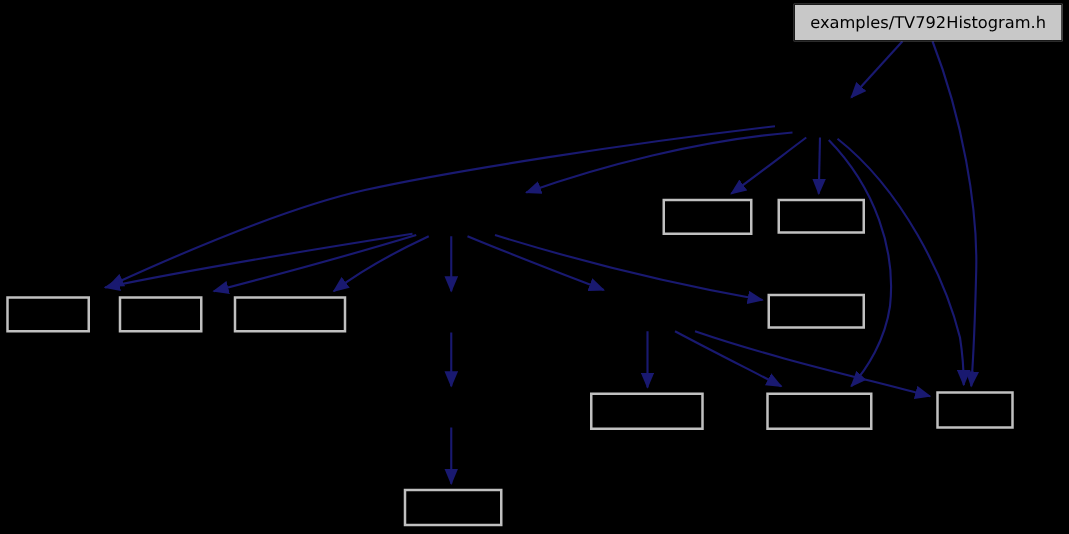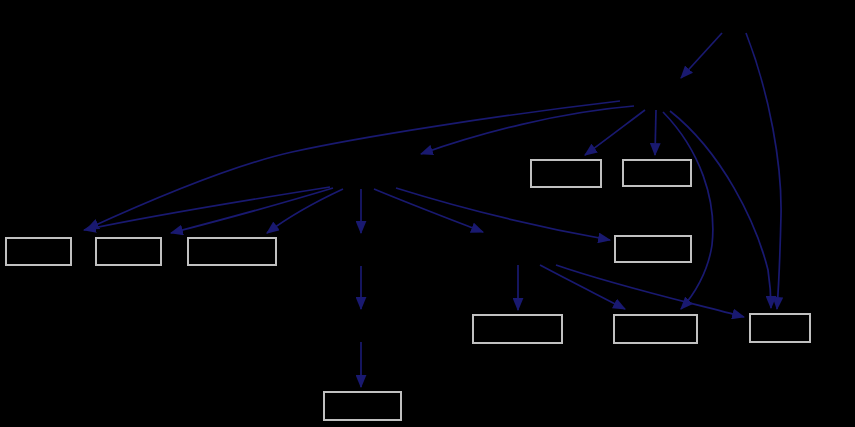--- a/index.html
+++ b/index.html
@@ -67,20 +67,23 @@
       <path d="M343,189 C315,202 287,218 267,233" fill="none" stroke="#191970" stroke-width="1.7" marker-end="url(#arrowhead)"></path>
       <path d="M361,189 L361,233" fill="none" stroke="#191970" stroke-width="1.7" marker-end="url(#arrowhead)"></path>
       <path d="M374,189 C410,204 452,220 483,232" fill="none" stroke="#191970" stroke-width="1.7" marker-end="url(#arrowhead)"></path>
       <path d="M396,188 C470,211 548,229 610,240" fill="none" stroke="#191970" stroke-width="1.7" marker-end="url(#arrowhead)"></path>
       <path d="M361,266 L361,309" fill="none" stroke="#191970" stroke-width="1.7" marker-end="url(#arrowhead)"></path>
       <path d="M361,342 L361,387" fill="none" stroke="#191970" stroke-width="1.7" marker-end="url(#arrowhead)"></path>
       <path d="M518,265 L518,310" fill="none" stroke="#191970" stroke-width="1.7" marker-end="url(#arrowhead)"></path>
       <path d="M540,265 C570,281 602,297 625,309" fill="none" stroke="#191970" stroke-width="1.7" marker-end="url(#arrowhead)"></path>
       <path d="M556,265 C620,287 692,303 744,317" fill="none" stroke="#191970" stroke-width="1.7" marker-end="url(#arrowhead)"></path>
     </svg>
+  <div class="node root" id="root-node" style="background: rgb(200, 200, 200); border-color: rgb(26, 26, 26); color: rgb(0, 0, 0); left: 635px; top: 3px; width: 215px; height: 30px;">
+    <span>examples/TV792Histogram.h</span>
+  </div>
 <div class="node hidden-node" style="left: 612px; top: 83px; width: 88px; height: 28px;"></div>
     <div class="node box" style="border-color: rgb(192, 192, 192); background: rgb(0, 0, 0); left: 530px; top: 159px; width: 72px; height: 29px;"></div>
     <div class="node box" style="border-color: rgb(192, 192, 192); background: rgb(0, 0, 0); left: 622px; top: 159px; width: 70px; height: 28px;"></div>
     <div class="node hidden-node" style="left: 303px; top: 158px; width: 116px; height: 29px;"></div>
     <div class="node box" style="border-color: rgb(192, 192, 192); background: rgb(0, 0, 0); left: 5px; top: 237px; width: 67px; height: 29px;"></div>
     <div class="node box" style="border-color: rgb(192, 192, 192); background: rgb(0, 0, 0); left: 95px; top: 237px; width: 67px; height: 29px;"></div>
     <div class="node box" style="border-color: rgb(192, 192, 192); background: rgb(0, 0, 0); left: 187px; top: 237px; width: 90px; height: 29px;"></div>
     <div class="node hidden-node" style="left: 325px; top: 237px; width: 72px; height: 29px;"></div>
     <div class="node hidden-node" style="left: 468px; top: 236px; width: 97px; height: 29px;"></div>
     <div class="node box" style="border-color: rgb(192, 192, 192); background: rgb(0, 0, 0); left: 614px; top: 235px; width: 78px; height: 28px;"></div>

